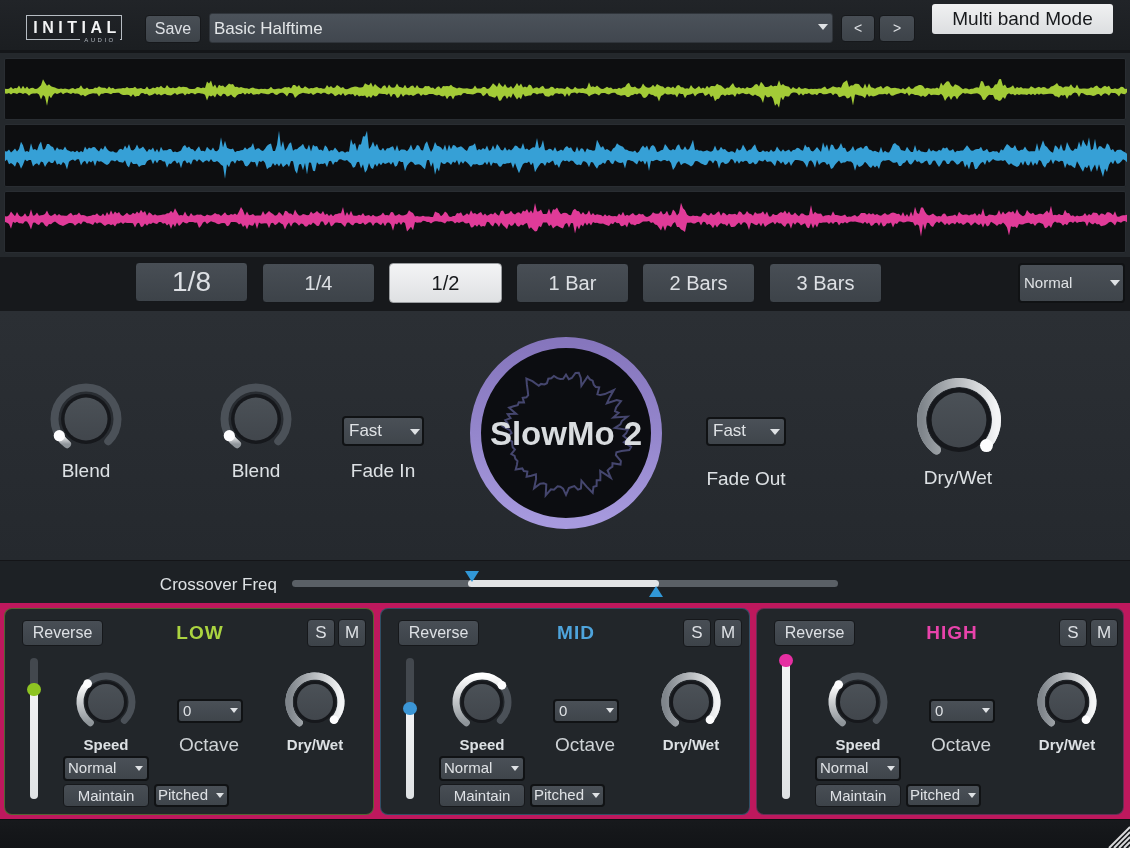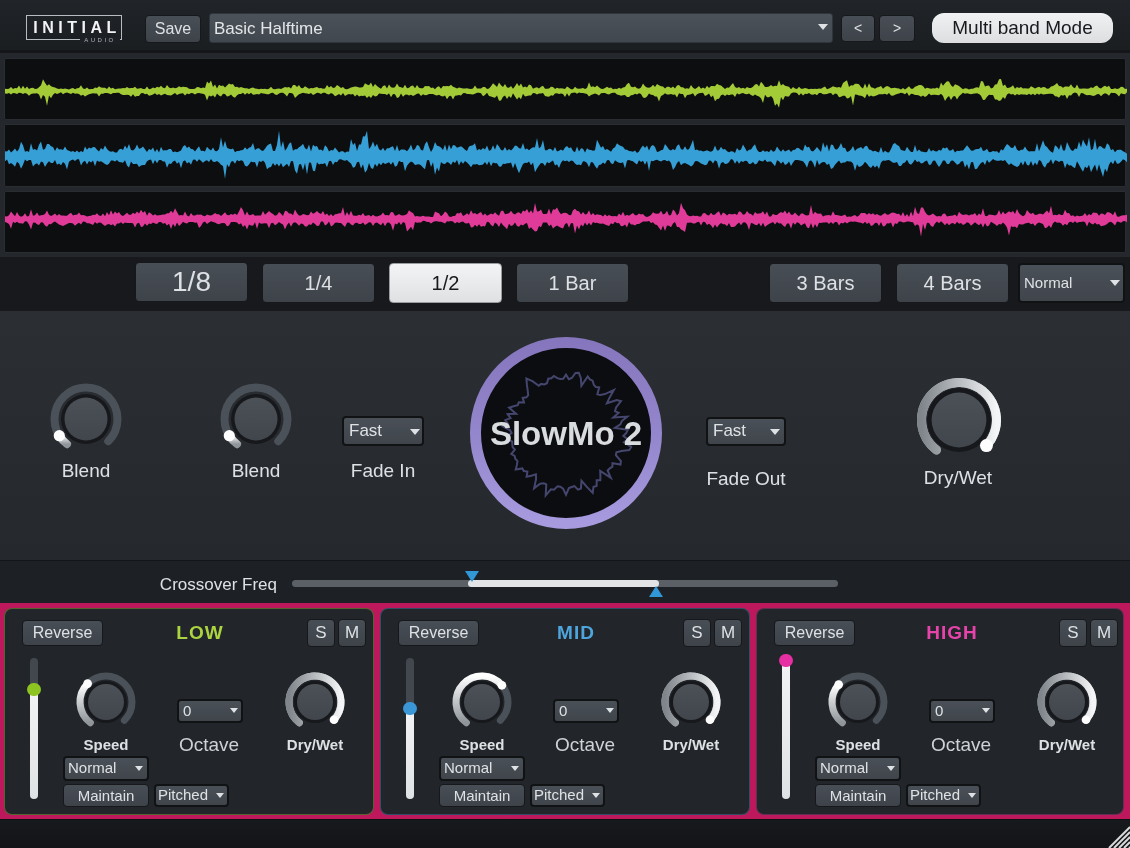--- a/index.html
+++ b/index.html
@@ -18,21 +18,21 @@
 <div class="abs" style="left:0;top:0;width:1130px;height:53px;background:linear-gradient(#212428,#1b1e21);border-bottom:3px solid #141619">
 <div class="abs" style="left:26px;top:15px;width:96px;height:25px;border:1px solid #b6bcc2">
  <div class="abs" style="left:0;top:3px;width:96px;height:16px;color:#f2f3f4;font-size:16px;font-weight:bold;letter-spacing:4.5px;text-align:center;text-indent:4px">INITIAL</div>
  <div class="abs" style="left:53px;top:20px;width:40px;height:8px;background:#1d2024;color:#aeb4ba;font-size:6px;letter-spacing:2.5px;text-align:center;line-height:8px">AUDIO</div>
 </div>
 <div class="btn" style="left:145px;top:15px;width:56px;height:28px;font-size:16px;line-height:26px">Save</div>
 <div class="abs" style="left:209px;top:13px;width:624px;height:30px;border-radius:3px;background:linear-gradient(#4b525a,#41474f);border:1px solid #30353b;color:#e3e6e8;font-size:17px;line-height:29px;padding-left:4px">Basic Halftime</div>
 <div class="tri" style="left:818px;top:24px"></div>
 <div class="btn" style="left:841px;top:15px;width:34px;height:27px;font-size:14px;line-height:25px">&lt;</div>
 <div class="btn" style="left:879px;top:15px;width:36px;height:27px;font-size:14px;line-height:25px">&gt;</div>
-<div class="abs" style="left:932px;top:13px;width:181px;height:30px;border-radius:12px;background:linear-gradient(#f0f1f2,#dcdee0);color:#17191c;font-size:19px;line-height:30px;text-align:center">Multi band Mode</div>
+<div class="abs" style="left:932px;top:4px;width:181px;height:30px;border-radius:3px;background:linear-gradient(#f0f1f2,#dcdee0);color:#17191c;font-size:19px;line-height:30px;text-align:center">Multi band Mode</div>
 </div>
 <div class="abs" style="left:4px;top:58px;width:1122px;height:62px;background:#0d0e10;border:1px solid #292d32;border-radius:2px">
 <svg width="1122" height="62" viewBox="0 0 1122 62" style="position:absolute;left:0;top:0">
         <polygon points="0,29.7 2,30.0 4,29.8 6,28.0 8,29.9 10,29.1 12,29.3 14,26.6 16,30.0 18,26.8 20,29.7 22,27.6 24,30.1 26,29.0 28,28.7 30,29.9 32,29.7 34,28.3 36,26.2 38,20.3 40,23.7 42,26.7 44,25.2 46,27.2 48,27.9 50,28.4 52,29.5 54,30.1 56,29.6 58,30.1 60,29.5 62,30.1 64,30.5 66,29.6 68,29.0 70,30.2 72,29.3 74,29.0 76,26.3 78,29.5 80,30.0 82,28.4 84,30.3 86,29.9 88,29.9 90,28.5 92,29.1 94,27.3 96,28.5 98,28.8 100,28.7 102,30.1 104,27.6 106,29.5 108,28.7 110,30.3 112,29.7 114,29.4 116,29.5 118,28.9 120,29.3 122,28.0 124,29.2 126,29.1 128,29.0 130,27.8 132,29.8 134,29.4 136,29.0 138,30.1 140,30.1 142,27.4 144,30.3 146,29.7 148,28.4 150,29.3 152,27.7 154,28.4 156,26.7 158,28.7 160,29.2 162,26.1 164,28.5 166,29.2 168,28.5 170,29.3 172,28.8 174,27.3 176,28.3 178,27.8 180,28.0 182,28.3 184,29.8 186,30.1 188,30.0 190,29.7 192,28.0 194,28.2 196,29.3 198,28.4 200,28.9 202,22.6 204,24.6 206,21.4 208,28.1 210,25.6 212,29.6 214,25.8 216,27.1 218,26.6 220,28.6 222,26.5 224,24.6 226,25.5 228,24.9 230,27.9 232,27.8 234,28.7 236,28.0 238,28.7 240,29.3 242,29.3 244,30.0 246,29.0 248,28.6 250,29.5 252,29.8 254,30.2 256,29.8 258,30.0 260,29.8 262,30.3 264,29.7 266,27.8 268,30.1 270,30.2 272,29.8 274,29.4 276,29.9 278,29.0 280,27.9 282,28.4 284,28.0 286,29.6 288,26.0 290,25.9 292,28.1 294,25.9 296,29.0 298,29.3 300,27.2 302,28.6 304,29.8 306,29.1 308,29.2 310,28.6 312,28.0 314,29.2 316,28.9 318,29.7 320,29.4 322,26.1 324,28.4 326,27.0 328,29.0 330,28.5 332,25.9 334,27.2 336,29.1 338,28.1 340,30.0 342,30.3 344,29.4 346,28.6 348,28.0 350,27.5 352,27.8 354,28.4 356,28.6 358,27.9 360,24.3 362,25.5 364,26.3 366,23.6 368,28.1 370,25.0 372,27.0 374,28.5 376,29.7 378,26.9 380,26.2 382,29.4 384,25.4 386,28.3 388,28.8 390,28.3 392,24.6 394,27.7 396,28.2 398,28.9 400,25.7 402,29.2 404,28.7 406,27.1 408,26.5 410,29.2 412,26.0 414,28.8 416,29.3 418,29.3 420,27.0 422,27.3 424,27.0 426,28.9 428,28.4 430,30.2 432,28.1 434,27.3 436,29.8 438,27.0 440,27.3 442,27.1 444,27.2 446,25.8 448,27.7 450,28.5 452,29.5 454,28.5 456,29.0 458,29.6 460,29.5 462,29.2 464,29.7 466,30.0 468,29.5 470,26.5 472,29.6 474,29.6 476,29.4 478,28.1 480,28.0 482,30.1 484,29.5 486,27.2 488,24.3 490,26.1 492,27.9 494,23.4 496,26.3 498,27.9 500,25.0 502,28.6 504,28.8 506,27.1 508,29.8 510,27.3 512,24.1 514,27.2 516,24.4 518,28.5 520,27.5 522,28.4 524,25.6 526,26.2 528,29.8 530,28.8 532,28.3 534,29.5 536,27.8 538,26.8 540,29.8 542,29.8 544,29.4 546,27.7 548,28.0 550,30.0 552,28.7 554,29.6 556,29.2 558,29.5 560,29.9 562,27.6 564,28.7 566,30.3 568,30.3 570,27.7 572,29.6 574,29.8 576,29.5 578,29.1 580,30.1 582,29.0 584,23.2 586,27.9 588,27.2 590,28.3 592,26.5 594,28.3 596,29.7 598,29.9 600,29.1 602,27.7 604,29.0 606,28.6 608,30.2 610,29.8 612,30.0 614,28.7 616,29.7 618,28.6 620,28.1 622,25.1 624,23.8 626,27.7 628,28.3 630,27.5 632,29.3 634,29.7 636,28.4 638,24.5 640,27.3 642,28.6 644,28.8 646,28.1 648,25.8 650,28.0 652,25.0 654,26.2 656,27.3 658,27.6 660,29.6 662,27.7 664,27.8 666,28.9 668,27.4 670,29.6 672,26.6 674,26.0 676,28.3 678,28.2 680,29.7 682,29.3 684,29.8 686,26.1 688,28.7 690,29.9 692,28.8 694,27.1 696,29.7 698,28.5 700,29.8 702,26.8 704,29.1 706,27.0 708,26.9 710,27.3 712,24.8 714,25.9 716,26.4 718,28.3 720,29.9 722,28.5 724,28.7 726,26.2 728,24.0 730,28.0 732,28.9 734,27.9 736,29.4 738,28.7 740,29.7 742,28.0 744,29.0 746,29.0 748,27.8 750,25.4 752,24.9 754,27.6 756,22.7 758,25.0 760,28.0 762,27.9 764,27.4 766,26.0 768,27.4 770,26.8 772,27.1 774,21.2 776,26.6 778,25.0 780,26.7 782,27.3 784,27.7 786,30.3 788,27.9 790,29.6 792,30.0 794,27.7 796,29.8 798,29.7 800,28.9 802,29.6 804,30.3 806,29.7 808,30.0 810,29.8 812,30.0 814,29.6 816,29.8 818,28.5 820,27.6 822,30.2 824,29.4 826,28.4 828,27.2 830,27.9 832,28.4 834,28.0 836,28.8 838,23.9 840,22.5 842,21.3 844,28.1 846,26.3 848,26.5 850,24.8 852,24.8 854,25.2 856,28.0 858,29.5 860,24.6 862,29.2 864,24.3 866,28.2 868,28.8 870,29.7 872,28.4 874,28.0 876,27.1 878,29.7 880,28.1 882,26.9 884,27.8 886,29.3 888,29.0 890,28.8 892,29.2 894,29.4 896,30.4 898,29.0 900,30.5 902,29.0 904,27.2 906,29.7 908,29.7 910,27.8 912,27.1 914,26.0 916,25.9 918,26.9 920,29.7 922,28.8 924,29.3 926,29.8 928,29.2 930,29.6 932,28.4 934,29.7 936,23.6 938,26.7 940,24.3 942,22.2 944,22.6 946,26.3 948,28.0 950,25.2 952,26.0 954,27.0 956,28.7 958,30.3 960,29.2 962,29.5 964,30.5 966,29.8 968,29.8 970,28.7 972,28.2 974,28.8 976,22.0 978,22.4 980,27.6 982,26.8 984,26.5 986,29.5 988,28.8 990,25.4 992,25.3 994,20.2 996,20.0 998,27.1 1000,25.6 1002,28.9 1004,28.7 1006,28.1 1008,26.2 1010,29.7 1012,28.0 1014,29.1 1016,27.9 1018,29.5 1020,29.3 1022,29.6 1024,29.6 1026,27.3 1028,28.2 1030,29.5 1032,28.6 1034,27.7 1036,29.0 1038,27.9 1040,28.3 1042,29.8 1044,29.4 1046,27.6 1048,27.1 1050,25.7 1052,23.9 1054,26.9 1056,27.3 1058,28.8 1060,27.6 1062,27.4 1064,27.8 1066,25.3 1068,28.3 1070,29.2 1072,25.6 1074,29.4 1076,29.8 1078,29.6 1080,29.4 1082,29.7 1084,29.4 1086,28.3 1088,29.1 1090,27.2 1092,26.5 1094,28.7 1096,29.5 1098,27.7 1100,26.7 1102,27.9 1104,26.8 1106,29.9 1108,30.0 1110,29.2 1112,29.9 1114,29.6 1116,27.7 1118,28.1 1120,30.0 1122,29.7 1122,33.3 1120,35.3 1118,35.0 1116,34.2 1114,37.4 1112,35.3 1110,34.1 1108,33.9 1106,33.8 1104,36.8 1102,35.1 1100,34.3 1098,35.3 1096,37.3 1094,34.9 1092,35.2 1090,36.5 1088,37.0 1086,36.2 1084,36.1 1082,36.3 1080,35.6 1078,34.2 1076,33.9 1074,37.9 1072,34.2 1070,33.6 1068,34.3 1066,36.4 1064,36.3 1062,40.1 1060,35.7 1058,36.7 1056,36.0 1054,38.8 1052,37.4 1050,37.2 1048,35.1 1046,34.8 1044,34.8 1042,35.0 1040,35.2 1038,35.5 1036,34.6 1034,35.7 1032,34.5 1030,36.3 1028,34.7 1026,35.9 1024,34.8 1022,35.9 1020,35.5 1018,35.6 1016,35.3 1014,36.0 1012,35.0 1010,36.6 1008,34.9 1006,35.4 1004,34.3 1002,35.5 1000,40.1 998,37.9 996,41.2 994,42.0 992,40.4 990,40.5 988,36.1 986,35.9 984,35.7 982,37.8 980,40.8 978,41.0 976,36.8 974,34.9 972,34.3 970,34.6 968,34.7 966,35.2 964,34.8 962,34.2 960,34.8 958,33.8 956,35.6 954,37.3 952,40.6 950,36.9 948,37.4 946,41.0 944,37.0 942,38.8 940,42.1 938,36.9 936,34.7 934,36.2 932,35.9 930,35.8 928,35.7 926,36.2 924,34.5 922,36.7 920,38.1 918,36.5 916,37.8 914,36.5 912,36.1 910,36.0 908,35.1 906,34.8 904,36.9 902,33.6 900,35.2 898,34.3 896,33.8 894,34.4 892,35.1 890,35.7 888,36.7 886,36.6 884,34.0 882,35.8 880,34.8 878,35.3 876,35.3 874,35.2 872,36.2 870,37.1 868,37.5 866,36.6 864,37.7 862,34.8 860,39.2 858,37.4 856,36.8 854,36.4 852,35.8 850,35.5 848,46.4 846,36.9 844,39.1 842,39.6 840,36.7 838,36.8 836,37.7 834,38.2 832,35.1 830,34.6 828,36.2 826,33.9 824,34.2 822,34.9 820,35.3 818,35.2 816,34.0 814,34.1 812,36.3 810,34.9 808,35.8 806,35.5 804,33.9 802,35.1 800,34.7 798,36.5 796,34.2 794,36.6 792,33.9 790,33.6 788,33.6 786,34.4 784,37.5 782,37.4 780,37.1 778,41.2 776,37.9 774,48.7 772,44.6 770,46.7 768,39.4 766,37.1 764,38.3 762,38.3 760,35.8 758,44.1 756,39.2 754,37.4 752,36.8 750,35.5 748,37.0 746,35.9 744,34.5 742,35.3 740,35.1 738,34.0 736,34.6 734,35.6 732,34.2 730,37.9 728,35.6 726,35.5 724,36.3 722,35.4 720,37.0 718,35.6 716,36.3 714,39.7 712,40.1 710,42.3 708,36.4 706,38.3 704,34.5 702,36.1 700,36.9 698,33.8 696,33.9 694,34.2 692,35.3 690,37.6 688,34.3 686,35.3 684,35.8 682,36.0 680,39.2 678,35.1 676,35.0 674,34.3 672,38.4 670,35.6 668,35.8 666,34.9 664,35.5 662,35.6 660,34.3 658,35.9 656,36.9 654,42.6 652,37.6 650,37.6 648,36.1 646,35.8 644,34.4 642,37.5 640,39.1 638,38.4 636,34.9 634,34.2 632,35.4 630,34.8 628,36.0 626,36.3 624,37.9 622,38.0 620,36.0 618,36.2 616,36.7 614,36.1 612,35.4 610,33.8 608,33.7 606,34.2 604,35.4 602,35.1 600,34.0 598,34.0 596,34.2 594,36.4 592,35.2 590,34.6 588,35.3 586,35.9 584,37.5 582,35.0 580,34.5 578,33.9 576,34.0 574,33.6 572,34.7 570,33.4 568,33.7 566,34.3 564,37.4 562,34.3 560,38.1 558,34.9 556,34.6 554,35.1 552,34.3 550,34.5 548,36.7 546,36.2 544,37.7 542,37.4 540,36.9 538,33.9 536,34.4 534,34.4 532,35.5 530,34.3 528,34.1 526,36.5 524,36.5 522,36.9 520,37.6 518,34.8 516,40.3 514,37.9 512,40.6 510,37.6 508,34.3 506,39.1 504,36.9 502,40.1 500,36.5 498,37.7 496,41.4 494,41.8 492,36.5 490,38.8 488,38.3 486,37.5 484,36.9 482,33.7 480,36.1 478,37.2 476,34.2 474,33.8 472,33.7 470,34.8 468,35.5 466,35.2 464,35.1 462,35.0 460,34.1 458,34.3 456,36.6 454,35.9 452,36.5 450,36.7 448,40.4 446,36.7 444,37.2 442,40.2 440,36.4 438,37.6 436,37.1 434,35.7 432,36.4 430,36.0 428,34.9 426,35.1 424,35.1 422,36.1 420,36.2 418,35.3 416,37.0 414,34.4 412,34.7 410,35.9 408,36.9 406,35.7 404,36.4 402,35.6 400,35.8 398,37.7 396,34.6 394,38.2 392,39.0 390,35.2 388,35.1 386,38.2 384,34.3 382,36.1 380,35.0 378,35.1 376,34.8 374,34.6 372,36.9 370,37.4 368,35.9 366,38.9 364,37.1 362,39.1 360,36.5 358,36.9 356,36.8 354,37.4 352,35.4 350,37.5 348,35.0 346,35.4 344,35.0 342,35.7 340,37.0 338,34.0 336,36.5 334,35.0 332,36.3 330,37.3 328,35.1 326,34.1 324,35.6 322,35.1 320,33.7 318,33.7 316,34.9 314,34.0 312,33.7 310,35.1 308,35.9 306,34.0 304,35.0 302,34.4 300,34.3 298,33.8 296,34.6 294,35.3 292,36.9 290,39.1 288,34.7 286,33.9 284,34.1 282,37.4 280,35.2 278,33.8 276,33.8 274,34.5 272,35.9 270,35.4 268,33.8 266,34.0 264,35.3 262,35.3 260,34.8 258,34.4 256,33.9 254,35.5 252,35.1 250,35.4 248,35.8 246,33.8 244,35.3 242,34.0 240,35.8 238,33.8 236,35.1 234,34.9 232,36.3 230,38.8 228,37.7 226,35.5 224,36.9 222,37.4 220,34.9 218,34.8 216,37.6 214,36.5 212,34.5 210,38.5 208,36.2 206,37.6 204,36.5 202,41.5 200,35.8 198,34.7 196,34.6 194,33.9 192,34.3 190,35.4 188,34.2 186,34.0 184,35.3 182,34.5 180,36.6 178,34.3 176,34.5 174,35.0 172,36.0 170,34.0 168,35.3 166,36.5 164,36.2 162,36.0 160,34.7 158,35.6 156,36.5 154,34.9 152,36.1 150,34.3 148,35.5 146,36.2 144,36.8 142,34.8 140,35.3 138,34.0 136,34.2 134,37.1 132,36.9 130,37.7 128,35.3 126,37.7 124,36.0 122,35.8 120,36.0 118,36.0 116,35.3 114,33.7 112,33.8 110,34.1 108,34.0 106,35.2 104,34.6 102,33.9 100,34.0 98,34.8 96,34.8 94,37.5 92,34.4 90,34.5 88,34.3 86,34.7 84,35.2 82,36.3 80,37.4 78,35.7 76,36.7 74,34.9 72,34.5 70,34.8 68,33.7 66,34.9 64,34.3 62,33.4 60,34.0 58,35.2 56,33.3 54,34.3 52,35.1 50,33.9 48,35.8 46,39.2 44,36.5 42,46.8 40,37.8 38,36.1 36,40.5 34,35.4 32,34.3 30,34.4 28,34.4 26,35.1 24,36.8 22,34.8 20,33.9 18,35.1 16,34.1 14,33.8 12,35.0 10,34.3 8,33.9 6,35.4 4,34.0 2,34.8 0,34.6" fill="#a3cb37"></polygon>
       </svg>
 </div>
 <div class="abs" style="left:4px;top:124px;width:1122px;height:63px;background:#0d0e10;border:1px solid #292d32;border-radius:2px">
 <svg width="1122" height="63" viewBox="0 0 1122 63" style="position:absolute;left:0;top:0">
         <polygon points="0,26.3 2,26.6 4,24.5 6,27.4 8,25.7 10,23.5 12,26.5 14,24.1 16,16.8 18,20.2 20,26.8 22,26.1 24,27.0 26,18.2 28,24.8 30,24.0 32,25.4 34,19.7 36,16.6 38,24.8 40,24.1 42,18.9 44,19.0 46,21.3 48,22.0 50,25.9 52,22.3 54,24.6 56,24.2 58,25.0 60,21.5 62,25.1 64,25.7 66,26.7 68,25.9 70,27.3 72,25.5 74,27.4 76,26.1 78,27.2 80,21.4 82,24.8 84,22.5 86,23.4 88,22.0 90,22.2 92,24.7 94,26.6 96,22.9 98,24.8 100,20.4 102,24.0 104,26.0 106,26.8 108,26.3 110,27.4 112,27.5 114,24.5 116,23.7 118,25.1 120,20.4 122,23.8 124,19.0 126,25.1 128,25.4 130,23.7 132,19.5 134,23.8 136,23.2 138,21.6 140,24.2 142,27.1 144,24.0 146,25.0 148,22.5 150,27.0 152,24.1 154,27.5 156,21.7 158,25.4 160,25.2 162,25.3 164,24.0 166,23.9 168,27.2 170,26.4 172,27.2 174,26.6 176,25.6 178,21.4 180,19.9 182,22.9 184,21.4 186,24.0 188,24.2 190,26.4 192,23.8 194,21.2 196,26.1 198,25.8 200,26.5 202,21.8 204,24.1 206,25.4 208,22.5 210,26.0 212,26.3 214,23.9 216,12.2 218,22.6 220,15.8 222,22.7 224,23.7 226,24.2 228,23.4 230,27.3 232,26.1 234,25.9 236,25.2 238,25.1 240,22.3 242,24.4 244,22.7 246,22.1 248,18.0 250,25.1 252,23.4 254,23.2 256,25.3 258,25.9 260,23.7 262,20.7 264,19.2 266,18.5 268,26.0 270,26.1 272,19.8 274,5.8 276,22.5 278,16.0 280,25.8 282,23.0 284,18.8 286,17.3 288,25.7 290,24.2 292,24.3 294,22.2 296,21.1 298,18.8 300,23.2 302,24.6 304,19.4 306,26.5 308,19.7 310,21.4 312,20.9 314,25.0 316,24.5 318,26.0 320,20.3 322,22.2 324,26.4 326,25.0 328,25.4 330,22.6 332,24.9 334,27.5 336,26.3 338,26.2 340,27.8 342,26.6 344,26.8 346,14.0 348,20.1 350,17.7 352,26.1 354,19.4 356,19.4 358,11.2 360,11.6 362,5.7 364,24.1 366,21.4 368,16.4 370,22.1 372,18.8 374,24.2 376,25.4 378,22.8 380,26.0 382,23.3 384,23.3 386,22.1 388,21.3 390,26.0 392,20.1 394,26.3 396,24.4 398,24.4 400,24.8 402,26.3 404,23.7 406,19.5 408,25.3 410,24.0 412,19.9 414,20.8 416,24.9 418,25.4 420,18.9 422,16.3 424,22.2 426,27.1 428,23.6 430,17.0 432,20.7 434,21.3 436,22.5 438,25.0 440,19.6 442,26.3 444,19.6 446,24.3 448,20.0 450,20.6 452,22.7 454,22.0 456,21.2 458,22.7 460,24.8 462,25.9 464,21.4 466,20.8 468,20.2 470,18.3 472,25.4 474,23.9 476,25.0 478,23.1 480,24.5 482,20.5 484,25.8 486,25.0 488,20.3 490,24.8 492,18.9 494,21.5 496,25.0 498,25.4 500,22.0 502,25.7 504,23.9 506,25.6 508,23.5 510,20.4 512,21.1 514,23.2 516,23.6 518,17.9 520,24.4 522,23.5 524,25.3 526,23.6 528,22.2 530,22.6 532,13.1 534,23.5 536,21.5 538,15.0 540,25.2 542,25.2 544,23.8 546,24.0 548,26.1 550,22.0 552,26.5 554,25.8 556,24.6 558,25.8 560,22.5 562,21.0 564,23.3 566,22.2 568,25.9 570,27.2 572,21.5 574,26.5 576,23.3 578,23.7 580,27.6 582,23.3 584,24.8 586,25.1 588,25.8 590,25.3 592,14.8 594,18.7 596,22.7 598,21.1 600,25.1 602,24.1 604,25.2 606,26.7 608,23.4 610,22.2 612,18.3 614,20.0 616,21.0 618,21.8 620,24.5 622,24.7 624,26.1 626,26.3 628,26.8 630,25.5 632,28.1 634,26.4 636,23.1 638,20.6 640,22.9 642,20.4 644,25.6 646,21.3 648,19.9 650,22.0 652,27.1 654,26.4 656,25.2 658,24.7 660,19.0 662,21.5 664,24.5 666,25.4 668,23.9 670,25.3 672,20.8 674,19.2 676,24.3 678,24.8 680,21.2 682,24.7 684,24.3 686,20.1 688,14.8 690,25.3 692,24.4 694,25.7 696,25.6 698,26.6 700,25.9 702,25.3 704,26.2 706,26.7 708,25.6 710,20.6 712,25.6 714,25.3 716,21.7 718,24.5 720,23.9 722,26.3 724,27.3 726,26.2 728,26.5 730,27.9 732,23.0 734,25.6 736,24.4 738,19.6 740,23.0 742,26.6 744,24.7 746,24.6 748,21.5 750,19.3 752,24.8 754,26.9 756,27.1 758,25.2 760,26.7 762,26.1 764,27.3 766,24.5 768,26.7 770,26.0 772,21.5 774,24.5 776,26.7 778,24.2 780,26.4 782,25.4 784,24.4 786,27.1 788,25.1 790,24.7 792,22.8 794,23.3 796,25.1 798,25.7 800,19.6 802,22.6 804,21.8 806,25.8 808,26.5 810,24.5 812,22.1 814,24.6 816,26.9 818,17.3 820,23.1 822,19.3 824,26.4 826,19.4 828,20.0 830,24.3 832,24.4 834,22.2 836,17.9 838,22.9 840,22.7 842,26.9 844,26.3 846,24.4 848,21.1 850,26.0 852,23.7 854,22.9 856,22.1 858,24.0 860,21.2 862,20.7 864,24.5 866,25.0 868,26.5 870,25.8 872,26.7 874,27.5 876,21.7 878,27.7 880,25.7 882,27.3 884,27.5 886,24.1 888,19.2 890,18.1 892,19.9 894,20.9 896,25.1 898,25.6 900,26.0 902,21.7 904,24.8 906,27.0 908,27.0 910,19.9 912,26.4 914,24.6 916,26.4 918,26.8 920,27.3 922,27.0 924,22.9 926,26.6 928,24.9 930,26.2 932,26.5 934,24.7 936,25.8 938,22.4 940,23.4 942,22.3 944,25.6 946,25.6 948,23.9 950,27.4 952,25.8 954,26.0 956,25.6 958,25.5 960,23.0 962,20.2 964,22.8 966,25.4 968,25.8 970,24.6 972,24.0 974,24.0 976,21.8 978,26.1 980,25.6 982,23.7 984,27.2 986,26.9 988,26.1 990,26.6 992,26.3 994,28.2 996,24.3 998,25.5 1000,22.1 1002,18.9 1004,20.4 1006,22.7 1008,23.1 1010,20.0 1012,24.8 1014,25.9 1016,24.8 1018,24.7 1020,21.5 1022,25.0 1024,26.5 1026,26.2 1028,26.3 1030,26.2 1032,18.1 1034,26.2 1036,20.9 1038,15.2 1040,20.6 1042,21.9 1044,24.8 1046,26.8 1048,27.8 1050,20.2 1052,21.7 1054,24.7 1056,18.9 1058,25.6 1060,25.4 1062,16.9 1064,21.3 1066,25.0 1068,26.1 1070,23.5 1072,24.1 1074,16.5 1076,22.6 1078,14.4 1080,18.8 1082,21.5 1084,12.2 1086,24.9 1088,24.0 1090,13.8 1092,25.1 1094,21.3 1096,21.2 1098,23.2 1100,23.7 1102,18.3 1104,20.0 1106,25.2 1108,23.9 1110,27.3 1112,25.1 1114,24.7 1116,24.8 1118,26.3 1120,27.3 1122,28.7 1122,37.2 1120,35.3 1118,34.2 1116,36.7 1114,38.5 1112,38.8 1110,34.9 1108,39.3 1106,36.4 1104,39.7 1102,47.1 1100,43.4 1098,52.1 1096,45.8 1094,39.3 1092,46.6 1090,39.5 1088,42.9 1086,47.3 1084,39.8 1082,43.3 1080,41.4 1078,46.7 1076,43.4 1074,39.8 1072,36.2 1070,43.3 1068,41.9 1066,40.3 1064,40.5 1062,38.2 1060,43.2 1058,36.2 1056,35.8 1054,37.1 1052,35.8 1050,35.2 1048,39.2 1046,34.3 1044,37.5 1042,38.5 1040,42.8 1038,40.5 1036,36.0 1034,35.0 1032,40.3 1030,37.5 1028,41.0 1026,36.1 1024,40.6 1022,40.0 1020,35.8 1018,40.5 1016,36.8 1014,40.7 1012,41.9 1010,41.1 1008,39.9 1006,38.2 1004,40.1 1002,37.8 1000,35.1 998,35.9 996,35.2 994,35.7 992,35.8 990,35.3 988,34.0 986,36.0 984,37.8 982,34.8 980,40.1 978,36.8 976,38.1 974,40.6 972,43.7 970,44.2 968,37.0 966,37.2 964,44.6 962,39.0 960,42.6 958,35.9 956,36.6 954,39.1 952,39.8 950,37.5 948,35.4 946,35.8 944,38.9 942,39.0 940,35.4 938,35.5 936,39.2 934,41.9 932,38.9 930,35.5 928,35.7 926,39.6 924,40.0 922,35.5 920,36.2 918,38.0 916,38.6 914,36.2 912,37.0 910,34.4 908,37.6 906,39.8 904,38.4 902,34.8 900,37.6 898,38.3 896,41.0 894,40.9 892,37.1 890,37.8 888,37.8 886,36.2 884,35.1 882,35.2 880,35.7 878,35.6 876,37.6 874,43.9 872,40.4 870,42.4 868,40.2 866,42.9 864,41.4 862,38.7 860,36.8 858,39.8 856,41.3 854,42.0 852,39.3 850,45.7 848,38.5 846,36.6 844,36.5 842,36.0 840,37.5 838,37.5 836,38.6 834,35.4 832,37.4 830,39.8 828,43.1 826,44.1 824,38.5 822,40.0 820,37.3 818,37.0 816,37.9 814,40.1 812,34.7 810,42.7 808,37.8 806,35.2 804,36.6 802,42.7 800,38.8 798,36.3 796,35.8 794,35.3 792,34.9 790,35.1 788,37.4 786,41.1 784,36.4 782,38.9 780,40.1 778,36.4 776,38.8 774,36.3 772,35.3 770,41.2 768,38.7 766,36.6 764,36.5 762,37.1 760,34.6 758,36.4 756,36.0 754,35.3 752,38.6 750,39.5 748,37.1 746,38.7 744,38.9 742,36.0 740,35.8 738,37.1 736,36.1 734,38.8 732,35.6 730,38.8 728,34.7 726,34.1 724,37.3 722,38.7 720,38.9 718,37.1 716,38.1 714,43.7 712,36.5 710,35.2 708,38.5 706,35.8 704,35.6 702,39.6 700,40.3 698,39.3 696,38.6 694,36.9 692,35.9 690,36.3 688,39.9 686,41.5 684,40.0 682,38.9 680,37.9 678,38.5 676,40.2 674,36.0 672,37.9 670,42.3 668,44.9 666,38.1 664,35.4 662,36.2 660,34.9 658,35.2 656,36.6 654,35.8 652,34.8 650,35.2 648,36.2 646,35.8 644,46.0 642,35.8 640,39.8 638,35.8 636,37.1 634,35.3 632,39.6 630,38.1 628,36.2 626,35.8 624,35.1 622,35.5 620,43.5 618,37.3 616,38.1 614,37.7 612,36.8 610,35.2 608,39.2 606,38.2 604,34.9 602,35.2 600,39.1 598,37.5 596,39.5 594,39.9 592,43.7 590,41.0 588,37.6 586,37.1 584,42.2 582,37.9 580,36.4 578,36.2 576,40.3 574,39.5 572,39.9 570,38.6 568,35.9 566,35.4 564,37.0 562,35.6 560,36.3 558,35.3 556,37.7 554,43.1 552,39.2 550,40.5 548,35.4 546,36.8 544,38.2 542,37.0 540,41.0 538,38.2 536,38.1 534,40.6 532,43.6 530,47.2 528,37.4 526,40.3 524,36.5 522,37.9 520,37.7 518,38.9 516,43.3 514,48.2 512,43.4 510,38.0 508,43.6 506,37.6 504,38.3 502,38.2 500,38.9 498,38.7 496,41.7 494,41.6 492,38.3 490,38.2 488,37.5 486,41.2 484,36.2 482,39.9 480,36.9 478,39.5 476,39.9 474,40.3 472,38.9 470,39.5 468,39.2 466,42.2 464,39.6 462,37.4 460,35.9 458,38.7 456,36.3 454,40.5 452,35.0 450,38.1 448,36.4 446,40.0 444,37.8 442,37.1 440,39.0 438,38.7 436,37.0 434,46.4 432,42.4 430,49.7 428,37.2 426,41.9 424,34.9 422,35.3 420,44.3 418,42.6 416,40.3 414,39.2 412,39.4 410,40.1 408,37.4 406,36.6 404,38.2 402,40.8 400,46.3 398,37.0 396,37.0 394,35.8 392,40.8 390,41.8 388,36.7 386,39.8 384,37.2 382,38.2 380,38.9 378,37.5 376,40.3 374,38.1 372,41.7 370,38.7 368,44.1 366,43.1 364,37.9 362,45.1 360,47.8 358,39.2 356,43.4 354,36.8 352,37.3 350,42.0 348,42.7 346,38.5 344,37.0 342,34.9 340,35.8 338,35.3 336,34.3 334,34.6 332,37.3 330,36.7 328,39.9 326,35.7 324,36.2 322,42.3 320,38.1 318,39.1 316,38.8 314,39.5 312,37.3 310,46.3 308,45.7 306,37.8 304,37.4 302,49.6 300,37.9 298,45.2 296,39.0 294,39.5 292,48.8 290,45.6 288,36.2 286,35.9 284,41.9 282,38.8 280,40.6 278,42.3 276,38.1 274,41.4 272,38.5 270,40.7 268,38.0 266,42.1 264,42.4 262,44.3 260,37.7 258,35.4 256,36.9 254,36.1 252,42.5 250,37.1 248,37.2 246,36.5 244,39.4 242,41.6 240,40.8 238,36.1 236,35.2 234,36.2 232,34.9 230,38.7 228,36.1 226,36.8 224,42.2 222,39.3 220,53.8 218,41.1 216,39.7 214,37.6 212,36.1 210,37.0 208,36.8 206,34.1 204,37.0 202,35.3 200,36.0 198,37.7 196,35.8 194,34.2 192,36.8 190,34.6 188,34.8 186,39.8 184,37.0 182,38.4 180,35.3 178,36.4 176,43.3 174,36.9 172,38.7 170,35.5 168,36.4 166,39.1 164,38.6 162,42.7 160,36.5 158,36.4 156,34.9 154,35.0 152,38.2 150,35.0 148,39.3 146,34.6 144,35.0 142,36.3 140,40.0 138,40.1 136,40.4 134,42.0 132,38.8 130,39.1 128,39.1 126,36.5 124,42.6 122,40.5 120,35.3 118,37.7 116,37.3 114,36.9 112,35.0 110,36.5 108,35.5 106,35.6 104,38.7 102,39.9 100,38.9 98,37.6 96,36.3 94,36.8 92,35.6 90,41.2 88,35.6 86,37.4 84,36.0 82,39.4 80,35.7 78,37.1 76,40.4 74,34.2 72,34.2 70,36.1 68,34.5 66,35.3 64,36.8 62,44.6 60,38.8 58,36.9 56,40.3 54,38.6 52,39.8 50,35.0 48,38.1 46,38.0 44,36.2 42,38.4 40,42.1 38,37.3 36,36.5 34,40.4 32,38.3 30,39.3 28,41.4 26,35.1 24,34.9 22,36.3 20,34.5 18,39.7 16,43.8 14,38.4 12,36.8 10,41.7 8,39.5 6,38.0 4,39.3 2,34.6 0,36.3" fill="#36a0d6"></polygon>
       </svg>
@@ -40,22 +40,22 @@
 <div class="abs" style="left:4px;top:191px;width:1122px;height:62px;background:#0d0e10;border:1px solid #292d32;border-radius:2px">
 <svg width="1122" height="62" viewBox="0 0 1122 62" style="position:absolute;left:0;top:0">
         <polygon points="0,24.2 2,24.4 4,23.2 6,19.4 8,22.1 10,24.3 12,20.1 14,23.6 16,24.8 18,23.9 20,21.2 22,24.6 24,24.0 26,17.3 28,23.7 30,23.3 32,20.6 34,23.7 36,23.3 38,22.9 40,22.1 42,18.4 44,22.8 46,24.0 48,23.0 50,21.4 52,23.7 54,22.0 56,23.6 58,23.6 60,23.7 62,23.8 64,22.1 66,20.8 68,23.4 70,22.7 72,22.7 74,20.5 76,23.3 78,22.9 80,23.4 82,24.5 84,23.9 86,23.7 88,22.7 90,23.1 92,21.3 94,23.5 96,24.0 98,21.4 100,24.2 102,19.9 104,23.2 106,18.3 108,22.5 110,19.6 112,21.5 114,20.1 116,23.0 118,24.0 120,22.5 122,20.7 124,22.8 126,22.8 128,20.8 130,22.0 132,19.4 134,21.5 136,17.7 138,20.8 140,18.9 142,23.7 144,20.3 146,21.4 148,23.4 150,22.2 152,23.4 154,23.3 156,22.9 158,22.6 160,22.6 162,21.3 164,21.3 166,18.7 168,20.9 170,16.2 172,19.9 174,23.4 176,22.9 178,23.5 180,19.6 182,23.4 184,24.6 186,20.9 188,23.6 190,23.4 192,22.5 194,22.8 196,22.6 198,23.7 200,24.3 202,22.4 204,23.3 206,23.4 208,22.5 210,21.0 212,22.2 214,22.3 216,24.0 218,22.3 220,20.3 222,23.0 224,23.3 226,22.1 228,22.7 230,21.4 232,22.9 234,19.6 236,14.9 238,18.2 240,23.4 242,19.4 244,23.2 246,23.0 248,21.9 250,23.8 252,23.5 254,23.6 256,23.6 258,19.0 260,22.8 262,21.0 264,18.9 266,20.7 268,21.9 270,23.8 272,23.1 274,20.0 276,21.7 278,23.9 280,18.8 282,19.2 284,21.5 286,21.5 288,23.3 290,17.4 292,21.2 294,23.4 296,23.5 298,22.0 300,22.6 302,23.2 304,23.0 306,19.6 308,21.7 310,20.8 312,19.1 314,21.0 316,22.0 318,19.0 320,23.0 322,21.4 324,23.9 326,22.1 328,24.2 330,22.3 332,22.1 334,21.3 336,21.3 338,14.9 340,23.9 342,20.0 344,23.6 346,18.7 348,23.5 350,23.7 352,23.7 354,22.7 356,23.5 358,20.9 360,24.0 362,23.6 364,23.1 366,24.5 368,22.7 370,24.2 372,24.4 374,23.7 376,22.9 378,20.4 380,23.3 382,23.0 384,23.4 386,20.1 388,20.3 390,23.8 392,23.2 394,21.9 396,23.2 398,23.4 400,23.0 402,22.1 404,18.2 406,20.1 408,20.9 410,24.4 412,24.0 414,24.4 416,24.4 418,23.7 420,24.5 422,24.6 424,24.4 426,25.0 428,25.1 430,19.6 432,20.6 434,21.2 436,24.3 438,22.6 440,19.4 442,21.0 444,24.4 446,25.1 448,24.0 450,24.1 452,21.0 454,21.6 456,20.2 458,24.1 460,23.1 462,21.2 464,22.9 466,18.2 468,21.8 470,21.1 472,22.4 474,21.0 476,20.1 478,23.4 480,21.4 482,23.8 484,22.7 486,21.5 488,22.4 490,20.3 492,22.5 494,23.7 496,18.9 498,18.6 500,22.2 502,21.7 504,21.2 506,18.7 508,21.4 510,22.5 512,20.8 514,20.3 516,21.9 518,18.6 520,19.5 522,16.9 524,20.9 526,18.3 528,21.4 530,11.0 532,19.6 534,19.2 536,17.5 538,21.9 540,22.0 542,21.7 544,16.6 546,22.6 548,17.2 550,17.8 552,15.5 554,19.4 556,22.3 558,21.0 560,20.7 562,21.2 564,22.9 566,23.3 568,18.2 570,16.7 572,19.0 574,19.2 576,22.4 578,20.1 580,22.5 582,22.1 584,18.2 586,23.2 588,20.9 590,23.2 592,22.3 594,22.7 596,22.9 598,24.4 600,22.3 602,24.3 604,23.0 606,24.1 608,24.2 610,24.1 612,24.6 614,21.4 616,23.5 618,19.8 620,23.9 622,22.7 624,23.7 626,22.2 628,20.9 630,23.3 632,23.2 634,21.5 636,22.4 638,22.0 640,24.3 642,24.9 644,24.3 646,22.9 648,20.3 650,21.4 652,21.7 654,21.5 656,18.8 658,22.4 660,21.7 662,18.7 664,23.5 666,23.0 668,17.5 670,19.5 672,23.5 674,20.9 676,10.7 678,16.3 680,18.2 682,22.6 684,24.1 686,24.3 688,23.4 690,24.1 692,23.8 694,24.5 696,24.6 698,21.3 700,20.9 702,23.1 704,23.4 706,20.7 708,22.9 710,22.5 712,20.5 714,19.2 716,23.7 718,20.6 720,21.4 722,23.6 724,21.8 726,22.2 728,22.2 730,21.7 732,23.1 734,19.2 736,20.0 738,22.7 740,22.2 742,19.0 744,21.4 746,22.0 748,23.7 750,20.1 752,21.8 754,21.4 756,21.3 758,19.3 760,22.8 762,19.5 764,24.5 766,24.4 768,21.8 770,23.1 772,23.1 774,21.3 776,20.0 778,20.9 780,18.4 782,22.1 784,19.5 786,22.8 788,22.8 790,20.5 792,22.8 794,24.3 796,21.6 798,21.6 800,22.9 802,23.4 804,23.0 806,12.9 808,22.5 810,19.7 812,21.6 814,21.7 816,21.6 818,24.4 820,23.6 822,23.3 824,22.9 826,23.7 828,19.2 830,22.9 832,23.1 834,23.5 836,24.1 838,23.5 840,22.4 842,25.0 844,24.4 846,24.7 848,23.7 850,23.1 852,24.7 854,23.5 856,20.9 858,21.0 860,20.9 862,22.8 864,21.1 866,22.4 868,21.2 870,23.0 872,22.0 874,23.2 876,23.7 878,22.2 880,21.1 882,22.7 884,22.5 886,20.9 888,20.4 890,21.1 892,21.9 894,21.7 896,23.9 898,20.1 900,24.6 902,22.1 904,24.9 906,19.5 908,24.2 910,14.7 912,20.9 914,22.1 916,15.4 918,15.4 920,19.7 922,22.5 924,23.4 926,22.7 928,21.6 930,23.2 932,24.4 934,24.1 936,24.5 938,21.7 940,21.5 942,24.4 944,23.9 946,23.7 948,23.4 950,22.5 952,24.6 954,19.7 956,21.9 958,23.0 960,22.5 962,22.5 964,23.5 966,22.5 968,22.6 970,20.9 972,24.0 974,21.4 976,23.1 978,16.3 980,23.7 982,24.3 984,22.6 986,22.7 988,22.9 990,23.4 992,22.6 994,18.1 996,22.8 998,19.6 1000,22.2 1002,20.7 1004,19.3 1006,20.4 1008,19.0 1010,21.9 1012,17.1 1014,21.3 1016,22.9 1018,24.2 1020,23.1 1022,18.1 1024,20.6 1026,21.9 1028,20.8 1030,23.0 1032,22.7 1034,21.8 1036,21.8 1038,22.4 1040,20.6 1042,18.4 1044,21.3 1046,13.7 1048,23.3 1050,22.8 1052,23.2 1054,22.1 1056,22.9 1058,23.1 1060,17.8 1062,21.2 1064,21.1 1066,23.9 1068,23.2 1070,24.8 1072,23.6 1074,24.2 1076,24.1 1078,23.5 1080,21.1 1082,23.9 1084,22.1 1086,23.2 1088,20.4 1090,20.8 1092,20.9 1094,23.7 1096,21.4 1098,21.8 1100,23.1 1102,20.3 1104,20.3 1106,21.2 1108,23.2 1110,19.3 1112,24.6 1114,24.7 1116,23.7 1118,23.3 1120,23.3 1122,22.7 1122,30.3 1120,28.9 1118,29.2 1116,30.7 1114,30.1 1112,29.5 1110,33.6 1108,31.3 1106,29.8 1104,30.2 1102,31.9 1100,33.3 1098,33.7 1096,34.3 1094,32.0 1092,32.6 1090,30.7 1088,32.4 1086,31.5 1084,29.7 1082,34.5 1080,29.9 1078,29.6 1076,29.9 1074,30.0 1072,30.9 1070,29.2 1068,31.1 1066,29.7 1064,30.2 1062,33.3 1060,31.7 1058,33.8 1056,31.3 1054,30.6 1052,30.8 1050,29.5 1048,31.3 1046,36.0 1044,33.3 1042,35.4 1040,36.2 1038,32.1 1036,31.2 1034,30.6 1032,31.5 1030,33.9 1028,31.5 1026,32.2 1024,30.7 1022,31.1 1020,31.5 1018,32.4 1016,32.6 1014,32.1 1012,36.3 1010,34.5 1008,35.0 1006,34.3 1004,43.6 1002,35.4 1000,32.6 998,30.5 996,32.5 994,32.1 992,34.1 990,32.3 988,31.1 986,29.7 984,33.4 982,34.5 980,30.9 978,35.4 976,31.2 974,33.3 972,31.9 970,30.2 968,31.9 966,33.7 964,31.1 962,30.3 960,32.0 958,33.0 956,31.0 954,31.7 952,29.8 950,32.6 948,30.9 946,31.4 944,33.2 942,30.9 940,33.3 938,31.0 936,29.3 934,31.3 932,29.5 930,31.6 928,35.0 926,33.9 924,30.9 922,30.7 920,38.1 918,31.8 916,44.7 914,33.7 912,32.3 910,33.9 908,30.3 906,30.1 904,29.6 902,29.4 900,30.2 898,30.5 896,29.6 894,29.6 892,32.0 890,31.2 888,35.4 886,30.6 884,31.6 882,31.2 880,34.1 878,34.5 876,30.0 874,34.1 872,30.7 870,31.0 868,33.2 866,34.1 864,30.4 862,32.0 860,29.8 858,31.7 856,30.7 854,30.6 852,30.1 850,29.4 848,29.7 846,29.4 844,29.9 842,31.5 840,30.0 838,31.4 836,30.8 834,33.4 832,30.0 830,30.0 828,32.0 826,30.1 824,32.1 822,30.3 820,30.6 818,30.5 816,31.1 814,30.8 812,35.4 810,32.1 808,36.5 806,31.0 804,36.3 802,35.5 800,31.3 798,32.3 796,33.6 794,30.9 792,30.2 790,32.7 788,30.6 786,36.7 784,31.5 782,31.4 780,34.9 778,33.4 776,31.2 774,31.6 772,30.0 770,32.6 768,29.9 766,30.9 764,32.1 762,33.3 760,35.0 758,30.8 756,34.4 754,30.9 752,33.2 750,32.8 748,31.5 746,30.8 744,38.0 742,32.2 740,30.2 738,30.5 736,33.3 734,30.4 732,32.2 730,34.4 728,34.9 726,35.0 724,31.0 722,34.3 720,32.2 718,32.2 716,31.1 714,32.7 712,35.4 710,32.4 708,36.3 706,33.3 704,31.8 702,33.0 700,29.9 698,29.8 696,33.4 694,29.8 692,30.3 690,31.6 688,31.6 686,30.4 684,30.7 682,30.7 680,40.0 678,38.5 676,37.5 674,34.9 672,35.0 670,30.0 668,31.6 666,35.2 664,33.7 662,33.4 660,39.1 658,33.4 656,38.6 654,35.8 652,33.1 650,32.5 648,30.3 646,31.0 644,29.1 642,29.5 640,29.5 638,29.6 636,30.8 634,32.1 632,31.9 630,33.5 628,32.5 626,32.6 624,30.1 622,35.5 620,32.6 618,34.1 616,34.2 614,31.1 612,31.3 610,29.7 608,32.3 606,31.3 604,33.9 602,33.2 600,32.5 598,31.5 596,31.7 594,31.5 592,30.8 590,31.1 588,30.0 586,33.4 584,30.7 582,33.4 580,30.5 578,34.5 576,32.4 574,37.6 572,33.5 570,41.5 568,31.3 566,31.0 564,35.8 562,31.1 560,32.1 558,36.4 556,35.7 554,34.7 552,33.6 550,34.8 548,36.6 546,32.6 544,34.3 542,30.5 540,30.4 538,30.5 536,35.2 534,34.1 532,39.0 530,39.6 528,37.4 526,35.3 524,37.0 522,31.1 520,31.8 518,33.6 516,32.6 514,34.8 512,33.9 510,30.4 508,33.3 506,33.9 504,31.8 502,37.3 500,35.0 498,33.3 496,30.4 494,35.0 492,32.1 490,30.4 488,34.5 486,33.1 484,30.3 482,29.7 480,34.4 478,34.1 476,34.7 474,32.2 472,34.8 470,32.8 468,35.2 466,35.5 464,30.8 462,31.5 460,31.2 458,29.5 456,30.0 454,30.9 452,29.9 450,31.5 448,29.4 446,29.0 444,29.5 442,29.3 440,31.6 438,30.6 436,29.8 434,29.7 432,29.3 430,29.2 428,30.0 426,31.5 424,30.1 422,30.0 420,29.0 418,28.7 416,30.5 414,30.5 412,30.8 410,29.9 408,38.2 406,34.8 404,37.3 402,39.5 400,31.0 398,30.0 396,32.9 394,30.1 392,32.6 390,31.4 388,38.8 386,32.6 384,30.4 382,30.7 380,34.2 378,30.4 376,33.2 374,31.9 372,30.4 370,30.9 368,33.9 366,30.6 364,30.3 362,31.7 360,33.1 358,30.4 356,32.1 354,31.9 352,30.7 350,30.9 348,33.5 346,32.6 344,30.4 342,30.8 340,35.0 338,33.1 336,31.1 334,31.1 332,30.6 330,30.7 328,33.2 326,34.6 324,29.6 322,32.3 320,33.5 318,29.5 316,29.6 314,33.8 312,34.1 310,32.1 308,30.5 306,33.0 304,32.2 302,34.5 300,34.6 298,32.1 296,31.5 294,33.7 292,31.5 290,30.3 288,31.0 286,34.8 284,30.5 282,33.1 280,37.4 278,32.6 276,31.4 274,30.1 272,32.0 270,33.2 268,30.8 266,31.2 264,36.2 262,31.4 260,31.3 258,31.6 256,31.7 254,30.6 252,37.0 250,30.2 248,33.7 246,33.5 244,32.6 242,37.4 240,32.9 238,34.9 236,31.3 234,32.5 232,30.4 230,29.9 228,30.0 226,29.9 224,33.6 222,34.3 220,31.3 218,30.9 216,31.3 214,32.2 212,31.7 210,30.4 208,29.9 206,29.3 204,30.6 202,32.1 200,29.6 198,30.5 196,33.9 194,35.9 192,30.6 190,30.7 188,30.1 186,30.1 184,30.0 182,31.4 180,31.1 178,29.8 176,32.2 174,33.9 172,30.6 170,34.9 168,31.7 166,36.9 164,31.7 162,33.5 160,31.0 158,31.8 156,30.1 154,30.1 152,32.1 150,31.4 148,30.6 146,32.1 144,31.5 142,33.7 140,31.6 138,34.5 136,34.9 134,30.7 132,31.6 130,35.5 128,31.2 126,30.9 124,31.1 122,31.1 120,30.4 118,32.0 116,30.3 114,31.4 112,31.6 110,34.4 108,32.3 106,33.2 104,31.9 102,32.4 100,33.9 98,32.4 96,30.7 94,30.4 92,31.8 90,30.0 88,32.9 86,32.0 84,31.2 82,31.3 80,29.7 78,29.4 76,32.4 74,30.7 72,32.1 70,33.8 68,31.5 66,30.9 64,30.9 62,32.1 60,32.9 58,34.0 56,33.3 54,32.5 52,31.1 50,29.5 48,30.4 46,32.2 44,32.0 42,34.7 40,33.6 38,30.5 36,30.2 34,33.1 32,32.3 30,30.5 28,30.7 26,37.4 24,32.4 22,29.4 20,29.2 18,31.7 16,31.2 14,31.3 12,29.7 10,31.0 8,29.8 6,36.7 4,32.1 2,30.8 0,29.9" fill="#e03b98"></polygon>
       </svg>
 </div>
 <div class="abs" style="left:0;top:257px;width:1130px;height:54px;background:#17191c">
 <div class="btn" style="left:135px;top:5px;width:113px;height:40px;font-size:28px;line-height:38px">1/8</div>
 <div class="btn" style="left:262px;top:6px;width:113px;height:40px;font-size:20px;line-height:38px">1/4</div>
 <div class="abs" style="left:389px;top:6px;width:113px;height:40px;border-radius:4px;background:linear-gradient(#f3f4f5,#dfe1e3);border:1px solid #9a9da0;color:#17191c;font-size:20px;line-height:38px;text-align:center">1/2</div>
 <div class="btn" style="left:516px;top:6px;width:113px;height:40px;font-size:20px;line-height:38px">1 Bar</div>
+<div class="btn" style="left:642px;top:6px;width:113px;height:40px;font-size:20px;line-height:38px">2 Bars</div>
 <div class="btn" style="left:769px;top:6px;width:113px;height:40px;font-size:20px;line-height:38px">3 Bars</div>
-<div class="btn" style="left:896px;top:6px;width:113px;height:40px;font-size:20px;line-height:38px">4 Bars</div>
 <div class="dd" style="left:1018px;top:6px;width:107px;height:40px;font-size:15px;line-height:36px;padding-left:4px">Normal</div>
 <div class="tri" style="left:1110px;top:23px"></div>
 </div>
 <div class="abs" style="left:0;top:311px;width:1130px;height:249px;background:linear-gradient(#2b2f34,#25292e)">
 <svg width="0" height="0">
         <defs>
 <linearGradient id="face" x1="0" y1="0" x2="0" y2="1">
  <stop offset="0" stop-color="#4b5157"></stop>
             <stop offset="1" stop-color="#41464c"></stop>
 </linearGradient>

